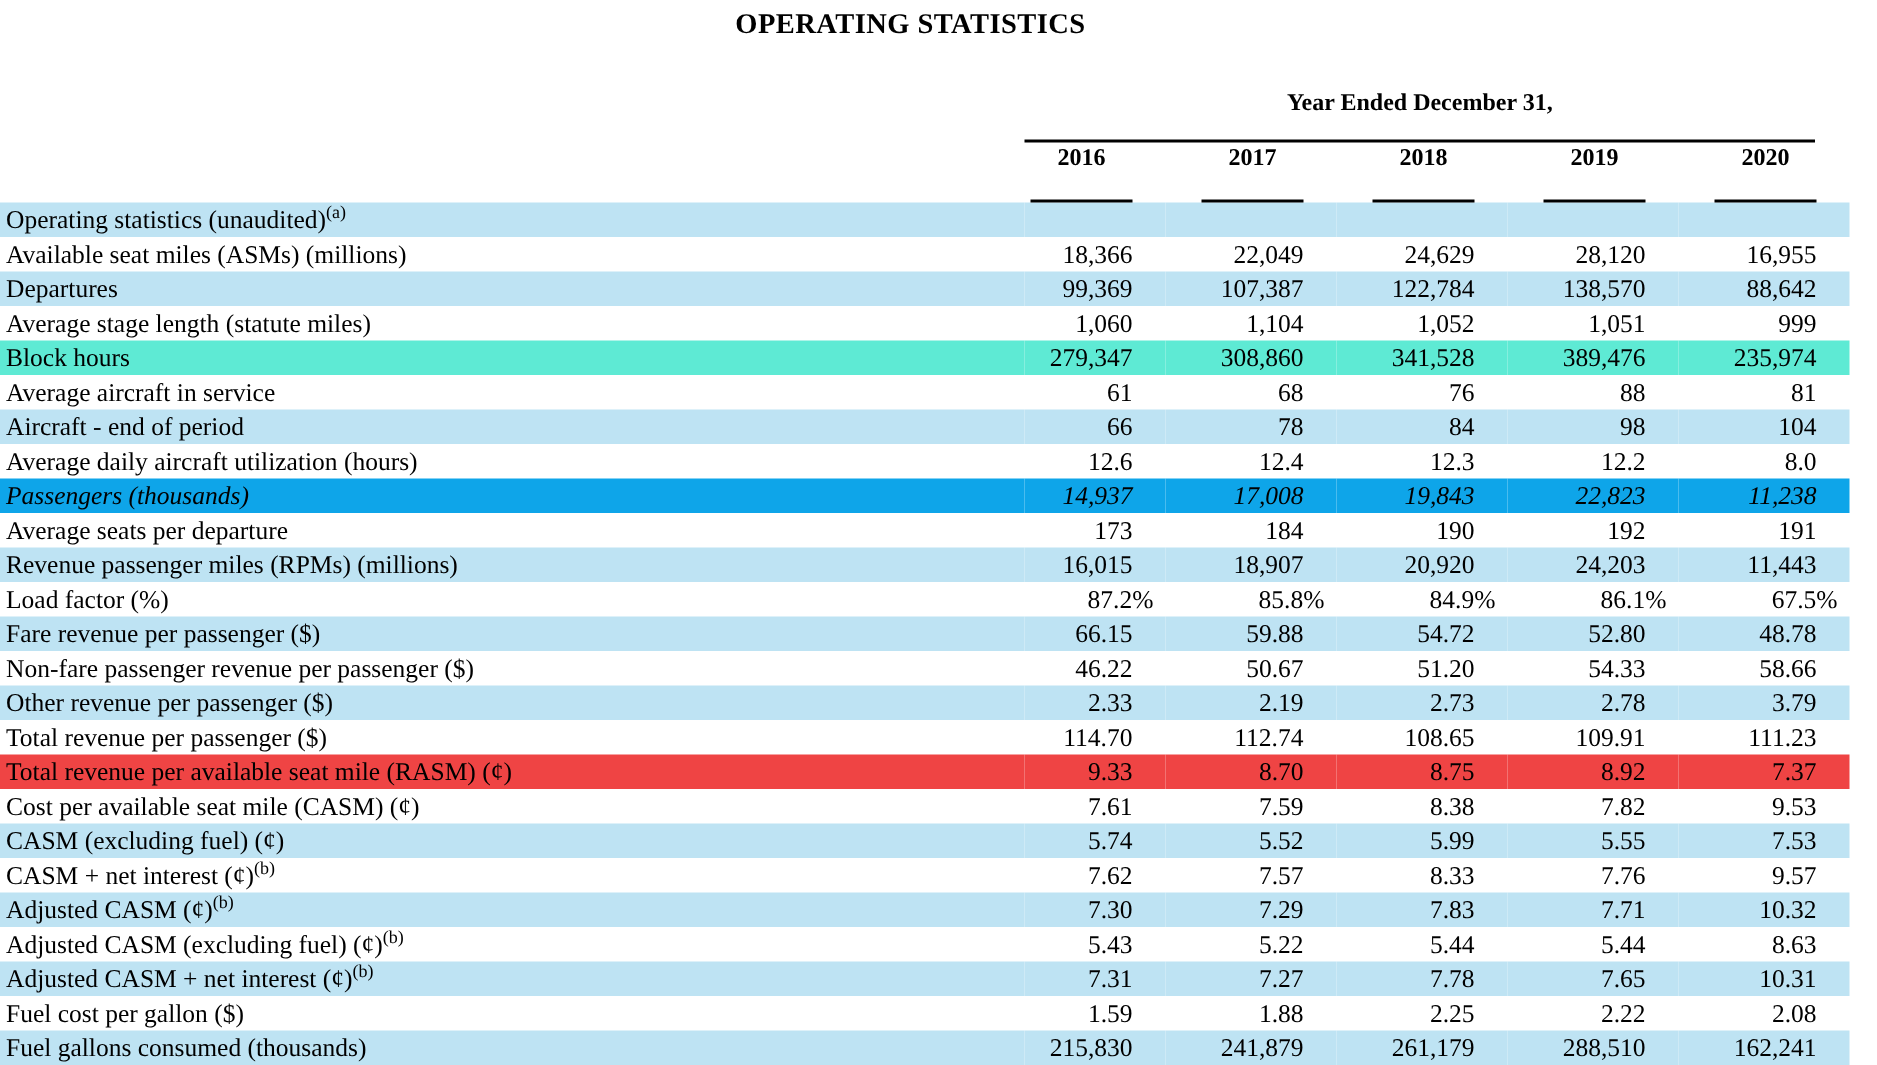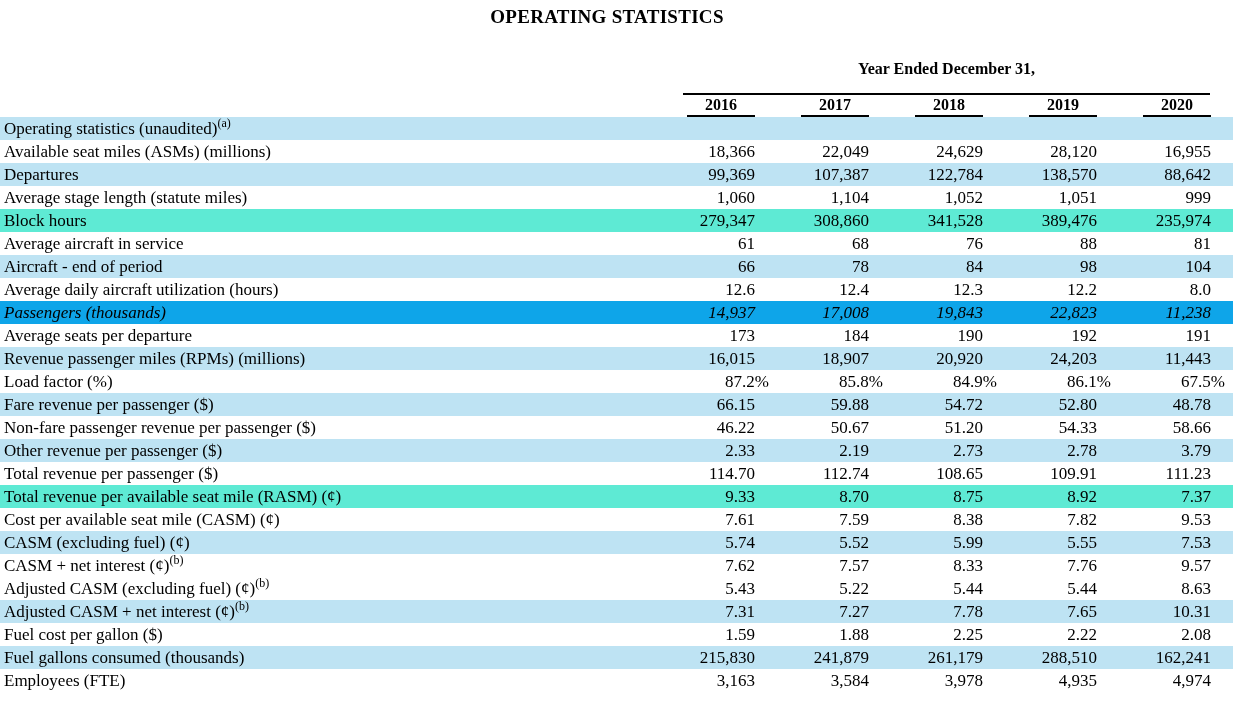--- a/index.html
+++ b/index.html
@@ -46,21 +46,21 @@
   }
   tr.years-row td { padding: 0 22px 0 0; height: 21px; text-align: right; vertical-align: bottom; }
   .year-underline {
     display: inline-block;
     width: 68px;
     text-align: center;
     font-weight: bold;
     font-size: 16px;
     line-height: 16px;
     border-bottom: 2px solid #000;
-    padding-bottom: 2px;
+    padding-bottom: 19px;
   }
 
   tbody tr { height: 23px; }
   tbody td {
     padding: 0;
     line-height: 23px;
     white-space: nowrap;
     overflow: visible;
   }
   td.label-cell { padding-left: 4px; }
@@ -231,21 +231,21 @@
           <td class="value-cell">3.79</td>
         </tr>
         <tr>
           <td class="label-cell"><span>Total revenue per passenger ($)</span></td>
           <td class="value-cell">114.70</td>
           <td class="value-cell">112.74</td>
           <td class="value-cell">108.65</td>
           <td class="value-cell">109.91</td>
           <td class="value-cell">111.23</td>
         </tr>
-        <tr style="background: #5eead4;">
+        <tr style="background: #ef4444;">
           <td class="label-cell"><span>Total revenue per available seat mile (RASM) (¢)</span></td>
           <td class="value-cell">9.33</td>
           <td class="value-cell">8.70</td>
           <td class="value-cell">8.75</td>
           <td class="value-cell">8.92</td>
           <td class="value-cell">7.37</td>
         </tr>
         <tr>
           <td class="label-cell"><span>Cost per available seat mile (CASM) (¢)</span></td>
           <td class="value-cell">7.61</td>
@@ -263,20 +263,28 @@
           <td class="value-cell">7.53</td>
         </tr>
         <tr>
           <td class="label-cell"><span>CASM + net interest (¢)</span><sup>(b)</sup></td>
           <td class="value-cell">7.62</td>
           <td class="value-cell">7.57</td>
           <td class="value-cell">8.33</td>
           <td class="value-cell">7.76</td>
           <td class="value-cell">9.57</td>
         </tr>
+        <tr style="background: rgb(190, 227, 243);">
+          <td class="label-cell"><span>Adjusted CASM (¢)</span><sup>(b)</sup></td>
+          <td class="value-cell">7.30</td>
+          <td class="value-cell">7.29</td>
+          <td class="value-cell">7.83</td>
+          <td class="value-cell">7.71</td>
+          <td class="value-cell">10.32</td>
+        </tr>
         <tr>
           <td class="label-cell"><span>Adjusted CASM (excluding fuel) (¢)</span><sup>(b)</sup></td>
           <td class="value-cell">5.43</td>
           <td class="value-cell">5.22</td>
           <td class="value-cell">5.44</td>
           <td class="value-cell">5.44</td>
           <td class="value-cell">8.63</td>
         </tr>
         <tr style="background: rgb(190, 227, 243);">
           <td class="label-cell"><span>Adjusted CASM + net interest (¢)</span><sup>(b)</sup></td>

